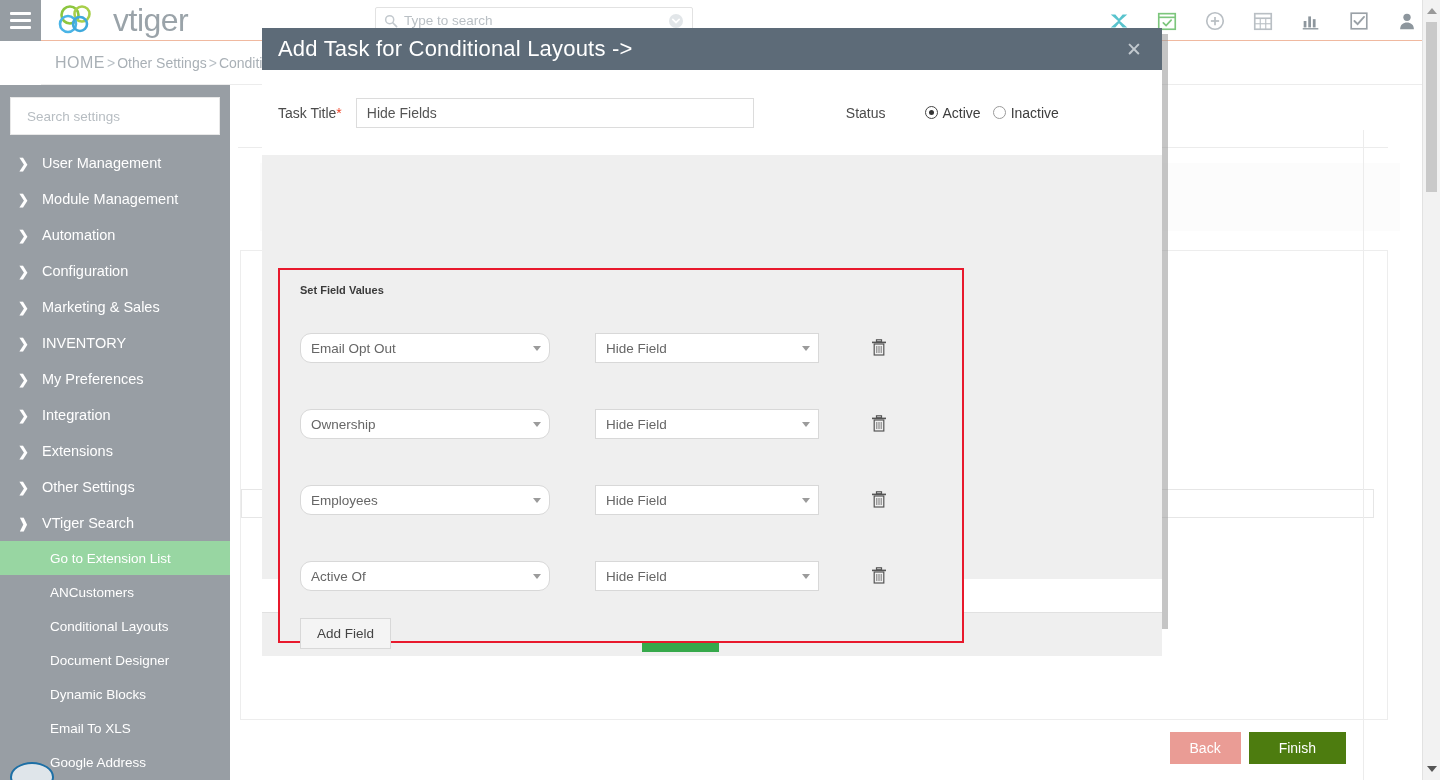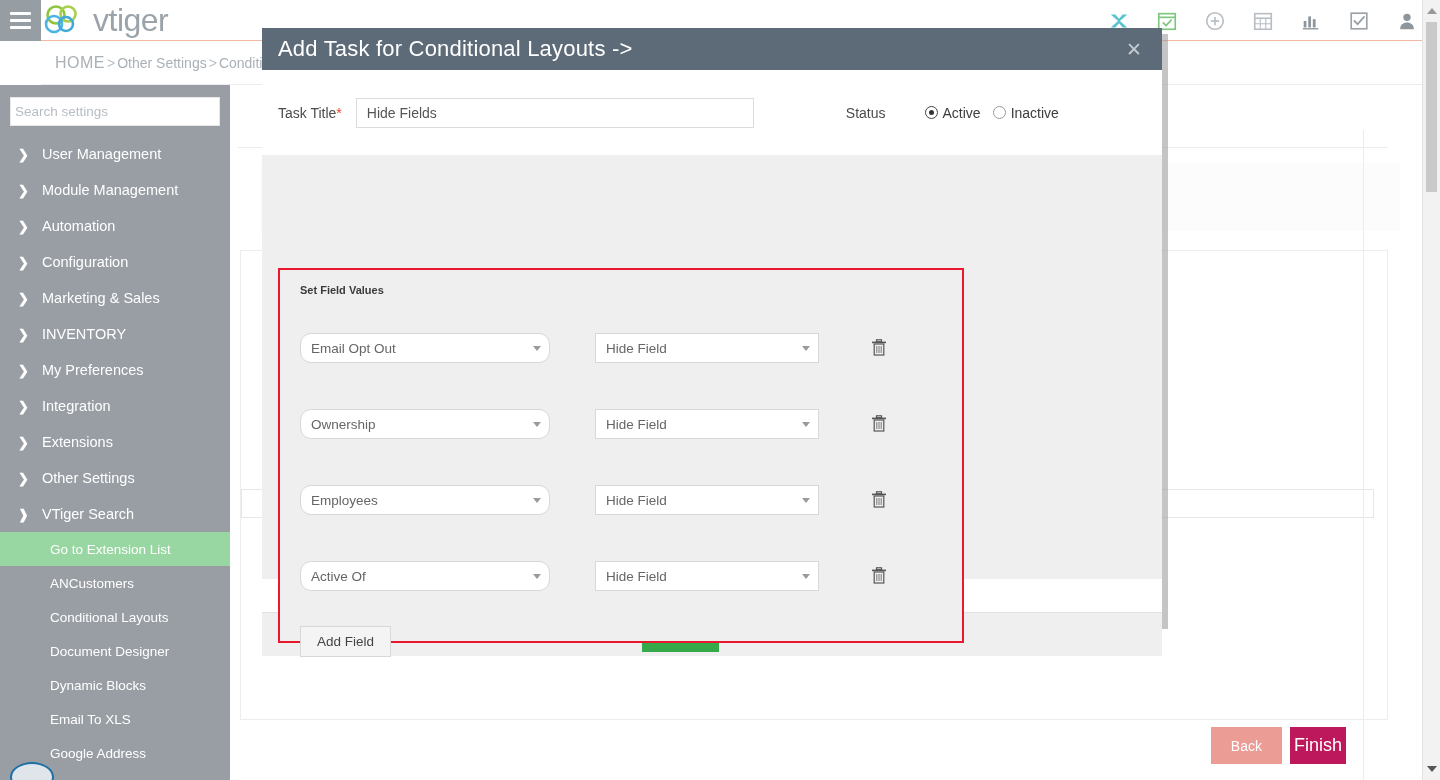--- a/index.html
+++ b/index.html
@@ -16,21 +16,21 @@
     position: absolute; top: 0; left: 0; width: 1440px; height: 41px;
     background: #ffffff; border-bottom: 1px solid #f0b9a0;
     display: flex; align-items: center;
   }
   .hamburger-wrap {
     width: 41px; height: 41px; background: #969da3;
     display: flex; flex-direction: column; align-items: center;
     justify-content: center; gap: 4px; cursor: pointer; flex: 0 0 41px;
   }
   .hamburger-wrap span { display: block; width: 21px; height: 3px; background: #ffffff; border-radius: 1px; }
-  .logo-area { display: flex; align-items: center; gap: 6px; }
+  .logo-area { display: flex; align-items: center; gap: 12px; padding-left: 14px; }
   .logo-cloud { width: 46px; height: 30px; }
   .logo-word { font-size: 32px; color: #9aa3a9; letter-spacing: -0.5px; font-weight: 400; line-height: 1; }
 
   .search-box {
     position: absolute; left: 375px; top: 7px; width: 318px; height: 27px;
     border: 1px solid #e2e2e2; background: #fff; border-radius: 2px;
     display: flex; align-items: center; padding: 0 8px;
   }
   .search-box .mag { width: 14px; height: 14px; flex: 0 0 14px; }
   .search-input {
@@ -56,22 +56,22 @@
   .breadcrumb .home { font-size: 16px; color: #a9b0b6; letter-spacing: .5px; }
   .breadcrumb .sep { margin: 0 2px; color: #b9c0c6; }
   .breadcrumb .crumb { color: #a9b0b6; }
 
   
   .sidebar {
     position: absolute; top: 85px; left: 0; width: 230px; height: 695px;
     background: #989ea4; overflow: hidden;
   }
   .settings-search {
-    margin: 12px 10px 10px 10px; height: 29px; background: #fff;
-    border: 1px solid #e8e8e8; display: flex; align-items: center; padding: 0 4px;
+    margin: 12px 10px 10px 10px; height: 38px; background: #fff;
+    border: 1px solid #e8e8e8; display: flex; align-items: center; padding: 0 16px;
   }
   .settings-search input {
     border: 0; outline: none; width: 100%; font-size: 13.5px; color: #b7bdc2;
     font-family: "Liberation Sans", sans-serif; background: transparent;
   }
   .settings-search input::placeholder { color: #b7bdc2; }
   .nav-item {
     display: flex; align-items: center; height: 36px; padding-left: 18px;
     color: #ffffff; font-size: 14.5px; cursor: pointer; gap: 12px;
   }
@@ -96,22 +96,22 @@
   .bg-band { position: absolute; left: 30px; top: 78px; width: 1140px; height: 68px; background: #fcfcfc; }
   .bg-panel { position: absolute; left: 10px; top: 165px; width: 1148px; height: 470px; border: 1px solid #ededed; }
   .bg-input { position: absolute; left: 0px; top: 238px; width: 1133px; height: 29px; border: 1px solid #e6e6e6; background:#fff; }
 
   .footer-btns { position: absolute; right: 76px; bottom: 16px; display: flex; gap: 8px; }
   .btn-back {
     background: #ea9c95; color: #fff; border: 0; padding: 8px 20px;
     font-size: 14px; cursor: pointer; font-family: "Liberation Sans", sans-serif;
   }
   .btn-finish {
-    background: #be185d; color: #fff; border: 0; padding: 8px 4px;
-    font-size: 18px; cursor: pointer; font-family: "Liberation Sans", sans-serif;
+    background: #4d7c0f; color: #fff; border: 0; padding: 8px 30px;
+    font-size: 14px; cursor: pointer; font-family: "Liberation Sans", sans-serif;
   }
 
   
   .rail { position: absolute; right: 0; top: 0; width: 18px; height: 780px; background: #f2f2f2; border-left: 1px solid #e2e2e2; }
   .rail .arrow { position: absolute; left: 4px; width: 0; height: 0; cursor: pointer; }
   .rail .up { top: 8px; border-left: 5px solid transparent; border-right: 5px solid transparent; border-bottom: 6px solid #999; }
   .rail .down { bottom: 8px; border-left: 5px solid transparent; border-right: 5px solid transparent; border-top: 6px solid #555; }
   .rail .thumb { position: absolute; left: 3px; top: 22px; width: 11px; height: 170px; background: #c9c9c9; }
   .vline { position: absolute; right: 76px; top: 130px; width: 1px; height: 650px; background: #ececec; }
 
@@ -159,21 +159,21 @@
     font-size: 13.5px; color: #666; cursor: pointer;
   }
   .sel.left { width: 250px; border-radius: 11px; }
   .sel.right { width: 224px; margin-left: 45px; }
   .sel .tri {
     position: absolute; right: 8px; top: 50%; margin-top: -2px; width: 0; height: 0;
     border-left: 4px solid transparent; border-right: 4px solid transparent; border-top: 5px solid #9b9b9b;
   }
   .trash { margin-left: 52px; width: 16px; height: 18px; cursor: pointer; }
   .addfield {
-    margin-top: 12px; background: #f4f4f4; border: 1px solid #d8d8d8;
+    margin-top: 4px; background: #f4f4f4; border: 1px solid #d8d8d8;
     padding: 7px 16px; font-size: 13.5px; color: #444; cursor: pointer;
     font-family: "Liberation Sans", sans-serif;
   }
 
   .modal-footer {
     height: 44px; background: #efefef; border-top: 1px solid #e1e1e1;
     display: flex; align-items: center; justify-content: center; gap: 18px;
   }
   .btn-save {
     background: #36a94b; color: #fff; border: 0; padding: 9px 22px;
@@ -200,20 +200,31 @@
     <div class="logo-area">
       <svg class="logo-cloud" viewBox="0 0 46 30">
         <circle cx="15" cy="10" r="8.5" fill="none" stroke="#8cc63f" stroke-width="2.6"></circle>
         <circle cx="27" cy="9" r="7.5" fill="none" stroke="#a8cf4a" stroke-width="2.6"></circle>
         <circle cx="13" cy="19" r="8" fill="none" stroke="#4ab4e6" stroke-width="2.6"></circle>
         <circle cx="25" cy="19" r="7" fill="none" stroke="#3fa9dc" stroke-width="2.6"></circle>
       </svg>
       <span class="logo-word">vtiger</span>
     </div>
 
+    <div class="search-box">
+      <svg class="mag" viewBox="0 0 16 16">
+        <circle cx="6.5" cy="6.5" r="4.6" fill="none" stroke="#c3c9ce" stroke-width="1.7"></circle>
+        <line x1="10" y1="10" x2="14.4" y2="14.4" stroke="#c3c9ce" stroke-width="1.9" stroke-linecap="round"></line>
+      </svg>
+      <input class="search-input" value="" placeholder="Type to search" style="">
+      <svg class="chevron-circle" viewBox="0 0 16 16">
+        <circle cx="8" cy="8" r="7" fill="#e2e6e9"></circle>
+        <path d="M4.8 6.4 L8 9.6 L11.2 6.4" fill="none" stroke="#ffffff" stroke-width="1.8" stroke-linecap="round"></path>
+      </svg>
+    </div>
 
     <div class="top-icons">
       <svg class="ticon" viewBox="0 0 24 24">
         <path d="M3 5 L11 12 L3 19 L8 19 L12 14.5 L16 19 L21 19 L13 12 L21 5 L16 5 L12 9.5 L8 5 Z" fill="#3bb9c4" opacity=".85"></path>
       </svg>
       <svg class="ticon" viewBox="0 0 24 24">
         <rect x="3" y="4" width="18" height="17" fill="none" stroke="#7dc67d" stroke-width="1.8"></rect>
         <line x1="3" y1="8" x2="21" y2="8" stroke="#7dc67d" stroke-width="1.8"></line>
         <path d="M8 14 L11 17 L16.5 11" fill="none" stroke="#7dc67d" stroke-width="1.9" stroke-linecap="round"></path>
       </svg>

